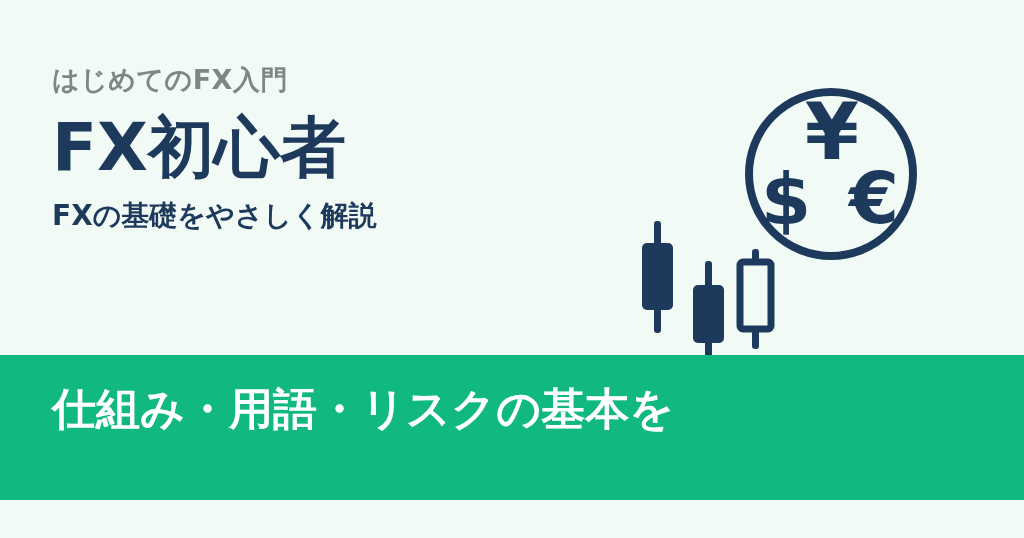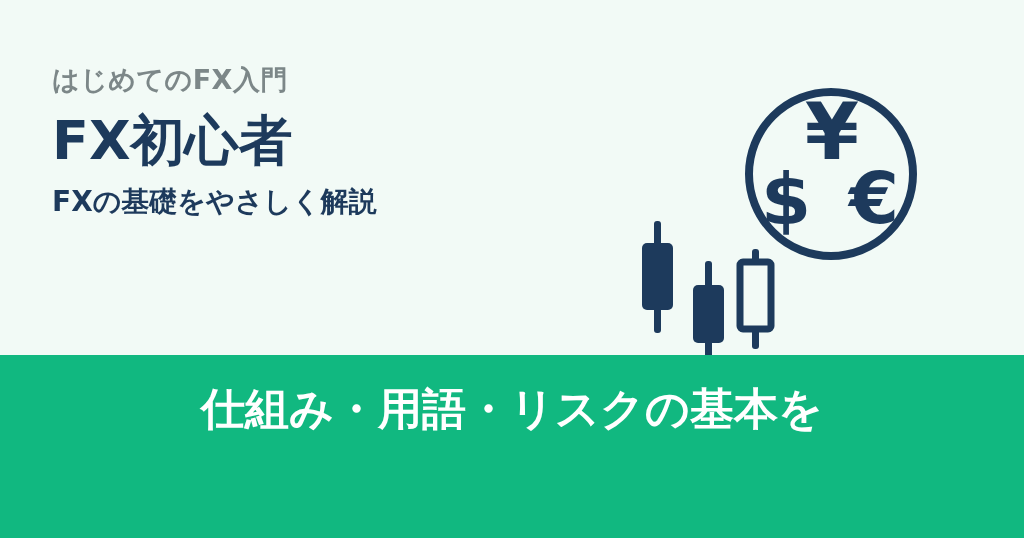--- a/index.html
+++ b/index.html
@@ -46,21 +46,21 @@
     letter-spacing: 0.5px;
     line-height: 1.2;
     margin: 0 0 14px 0;
     white-space: nowrap;
   }
 
   #headline {
     margin: 0;
     padding: 0;
     color: #1d3a5c;
-    font-size: 54px;
+    font-size: 66px;
     font-weight: 700;
     line-height: 1.16;
     letter-spacing: 0px;
     white-space: nowrap;
   }
   .headline-line {
     display: block;
     white-space: nowrap;
   }
   .circled-num {
@@ -96,23 +96,22 @@
     width: 340px;
     height: 300px;
   }
 
   
   #green-band {
     position: absolute;
     left: 0;
     top: 355px;
     width: 1024px;
-    height: 183px;
+    height: 145px;
     background: #11b880;
-    text-align: center;
   }
   #band-text {
     position: absolute;
     left: 52px;
     top: 22px;
     width: 920px;
     color: #ffffff;
     font-size: 44px;
     font-weight: 700;
     line-height: 1.45;

